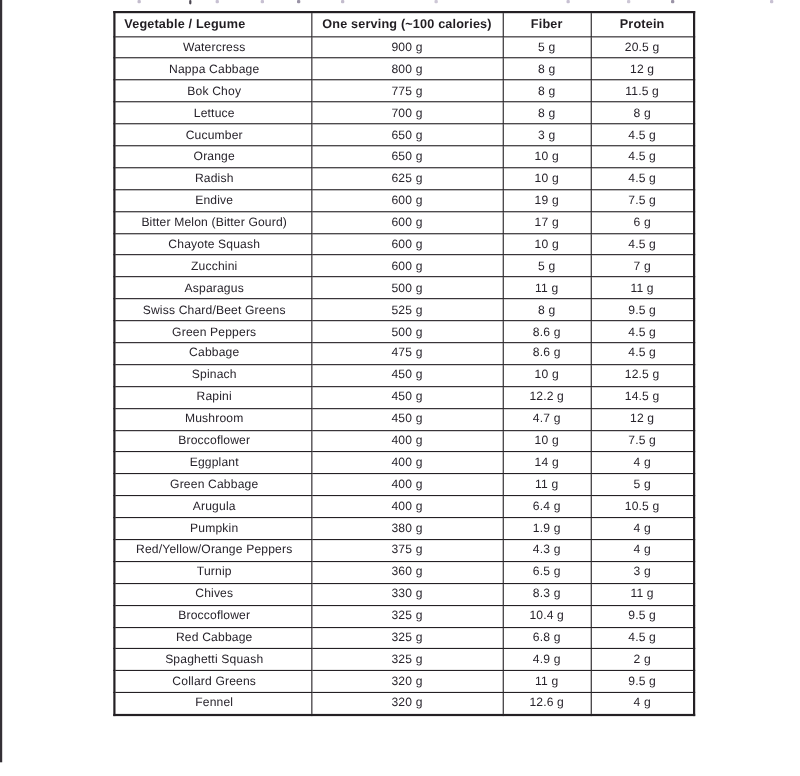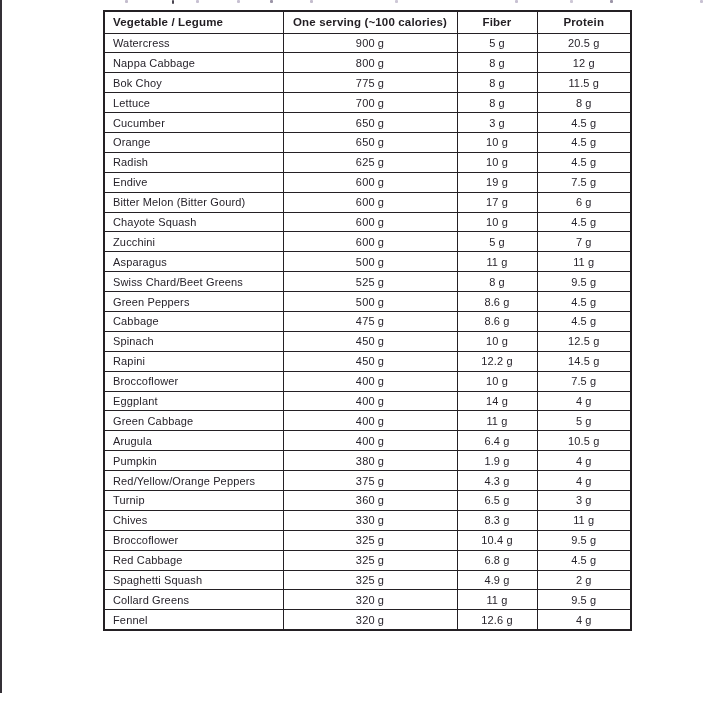--- a/index.html
+++ b/index.html
@@ -58,21 +58,21 @@
   #veg-table thead tr { height: 22px; }
   #veg-table tbody tr { height: 19.9px; }
   #veg-table th {
     font-weight: 700;
     font-size: 11.5px;
     text-align: center;
     color: #211d22;
   }
   #veg-table th.c0 { text-align: left; padding-left: 8px; margin-top: 20px; }
   #veg-table td { text-align: center; font-weight: 400; }
-  #veg-table td.c0 { text-align: left; padding-left: 8px; }
+  #veg-table td.c0 { text-align: center; padding-left: 8px; }
 </style>
 </head>
 <body>
 
 <div id="page">
 
   <div id="left-edge"></div>
 
   <div class="speck" style="left:125px; background:#c3bccd;"></div>
   <div class="speck" style="left:172px; background:#4a4550; height:4px; width:2px;"></div>
@@ -198,20 +198,26 @@
           <td class="c2">10 g</td>
           <td class="c3">12.5 g</td>
         </tr>
         <tr>
           <td class="c0">Rapini</td>
           <td class="c1">450 g</td>
           <td class="c2">12.2 g</td>
           <td class="c3">14.5 g</td>
         </tr>
         <tr>
+          <td class="c0">Mushroom</td>
+          <td class="c1">450 g</td>
+          <td class="c2">4.7 g</td>
+          <td class="c3">12 g</td>
+        </tr>
+        <tr>
           <td class="c0">Broccoflower</td>
           <td class="c1">400 g</td>
           <td class="c2">10 g</td>
           <td class="c3">7.5 g</td>
         </tr>
         <tr>
           <td class="c0">Eggplant</td>
           <td class="c1">400 g</td>
           <td class="c2">14 g</td>
           <td class="c3">4 g</td>

